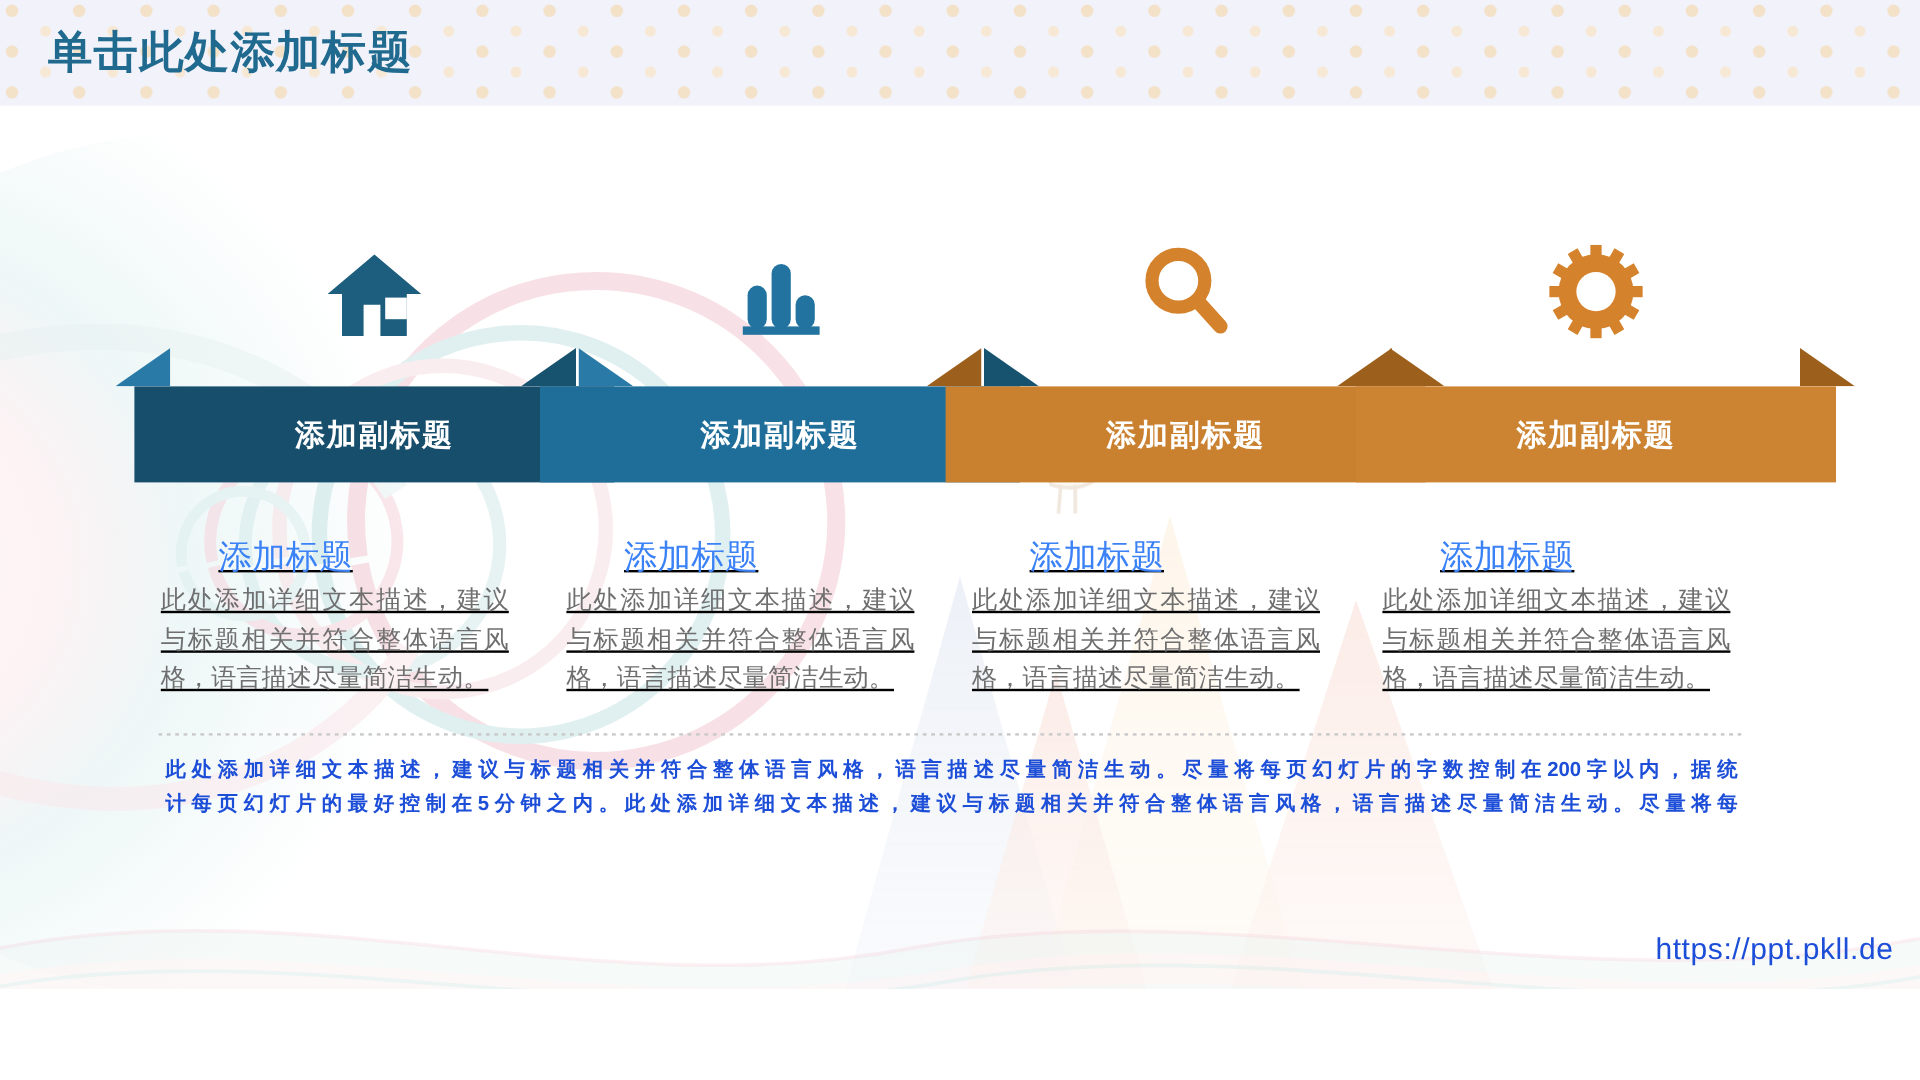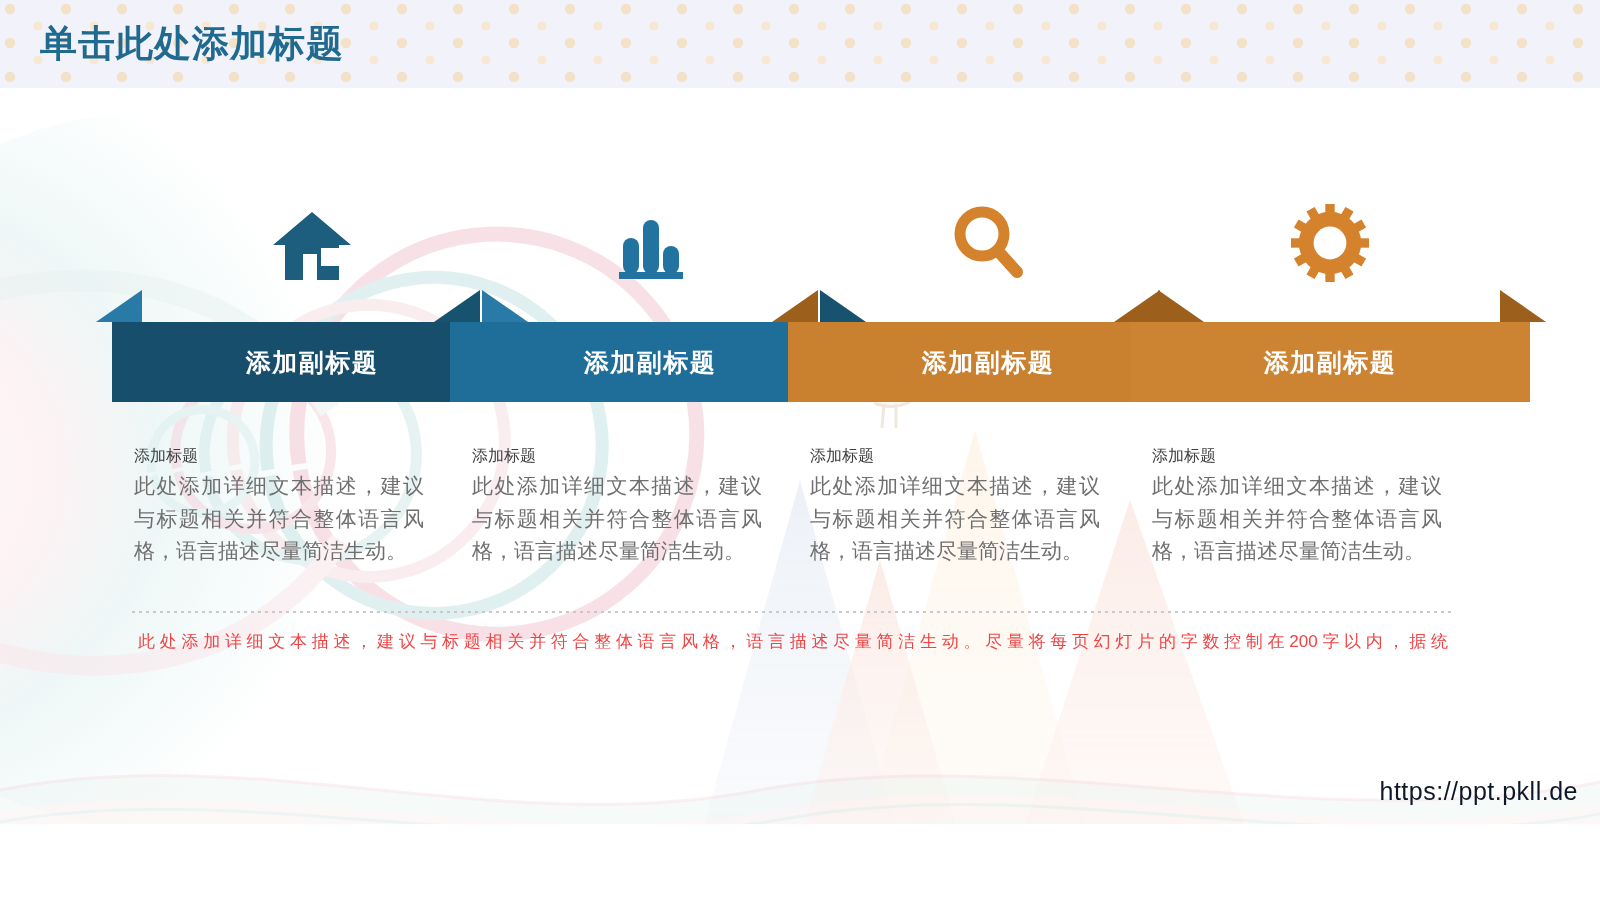--- a/index.html
+++ b/index.html
@@ -25,21 +25,21 @@
   .header-dots { position:absolute; inset:0; }
   .header-dots svg { display:block; width:1600px; height:88px; }
   .slide-title {
     position:absolute; left:40px; top:50%; transform:translateY(-50%);
     font-size:37px; font-weight:bold; color:#216a8f;
     letter-spacing:1px; white-space:nowrap; z-index:3;
   }
 
   
   .columns { position:absolute; left:0; top:0; width:1600px; height:900px; z-index:3; }
-  .col { position:absolute; top:190px; width:400px; }
+  .col { position:absolute; top:190px; width:400px;text-decoration:underline; }
 
   
   .col-icon {
     height:92px; display:flex; align-items:flex-end; justify-content:center;
     margin-bottom:8px;
   }
   .col-icon svg { display:block; }
 
   
   .banner-wrap { position:relative; height:112px; }
@@ -53,47 +53,48 @@
     display:flex; align-items:center; justify-content:center;
   }
   .banner-label {
     color:#ffffff; font-size:25px; font-weight:bold; letter-spacing:1.5px;
     white-space:nowrap;
   }
 
   
   .col-text { margin-top:44px; padding-left:22px; }
   .col-heading {
-    font-size:16px; color:#404040; line-height:1.25; margin-bottom:4px;
+    font-size:28px; color:#3b82f6; line-height:1.25; margin-bottom:4px;
     white-space:nowrap;
+    margin-left:48px;
   }
   .col-body {
     font-size:21px; color:#6f6f6f; line-height:1.55; width:290px;
     text-align:justify;
   }
 
   
   .divider {
     position:absolute; left:132px; top:611px; width:1322px; height:2px; z-index:3;
     background-image:linear-gradient(to right,#c9c9c9 0 3px, transparent 3px 7px);
     background-size:7px 2px; background-repeat:repeat-x;
   }
 
   
   .footer-para {
     position:absolute; left:138px; top:628px; width:1310px; z-index:3;
-    font-size:17px; color:#ef4444; line-height:1.62; text-align:center;
+    font-size:17px; color:#1d4ed8; line-height:1.62; text-align:center;font-weight:bold;
   }
   .footer-para .ln { display:block; }
   .footer-para .ln.justify { text-align:justify; text-align-last:justify; }
 
   
   .site-url {
     position:absolute; right:22px; bottom:18px; z-index:4;
-    font-size:25px; color:#0f172a; letter-spacing:0.5px;
+    font-size:25px; color:#1d4ed8; letter-spacing:0.5px;
   }
 </style>
 </head>
 <body>
 
 <div class="slide">
 
   <div class="bg-art">
     <svg viewBox="0 0 1600 900" xmlns="http://www.w3.org/2000/svg">
       <defs>
@@ -269,17 +270,18 @@
         <div class="col-body">此处添加详细文本描述，建议与标题相关并符合整体语言风格，语言描述尽量简洁生动。</div>
       </div>
     </div>
 
   </div>
 
   <div class="divider"></div>
 
   <div class="footer-para">
     <span class="ln justify">此处添加详细文本描述，建议与标题相关并符合整体语言风格，语言描述尽量简洁生动。尽量将每页幻灯片的字数控制在200字以内，据统</span>
+    <span class="ln justify">计每页幻灯片的最好控制在5分钟之内。此处添加详细文本描述，建议与标题相关并符合整体语言风格，语言描述尽量简洁生动。尽量将每</span>
   </div>
 
   <div class="site-url">https://ppt.pkll.de</div>
 
 </div>
 
 </body></html>

